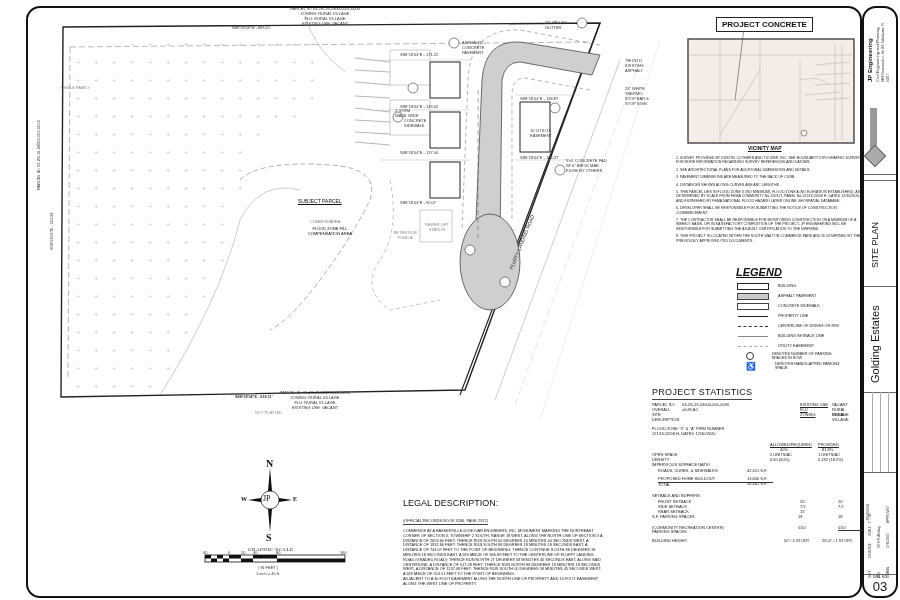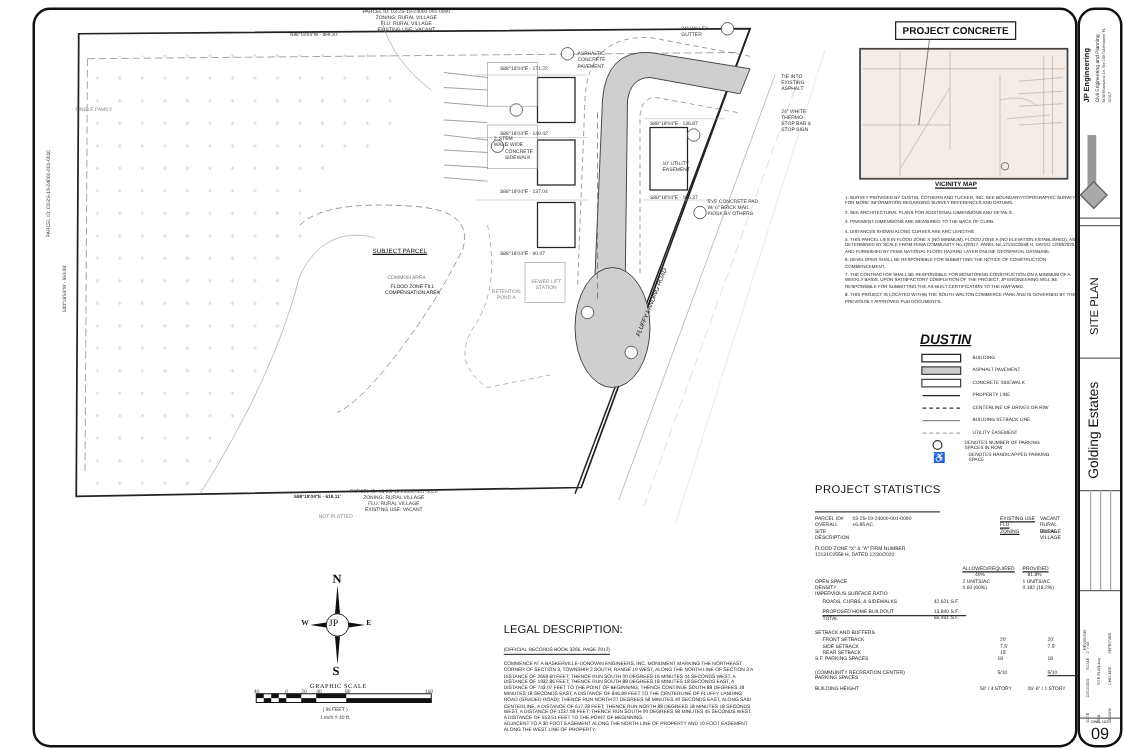--- a/index.html
+++ b/index.html
@@ -9,21 +9,21 @@
   .tb-sec{position:absolute;left:0;width:32px;border-top:1px solid #666;}
   .vtext{position:absolute;transform-origin:left top;transform:rotate(-90deg);white-space:nowrap;}
   .tiny{font-size:4px;line-height:5px;color:#333;}
   .plan{position:absolute;left:0;top:0;width:900px;height:600px;}
   .abs{position:absolute;}
   .notes-h{font-size:15px;font-weight:bold;font-style:italic;text-decoration:underline;}
   .note{font-size:3.6px;line-height:4.4px;color:#222;margin-bottom:3px;}
   .legend-h{font-size:11px;font-weight:bold;font-style:italic;text-decoration:underline;}
   .lg-row{display:flex;align-items:center;height:10px;font-size:3.8px;color:#222;}
   .lg-sym{width:34px;margin-right:8px;display:flex;align-items:center;justify-content:center;}
-  .ps-h{font-size:9px;letter-spacing:.3px;border-bottom:1px solid #444;display:inline-block;padding-bottom:13px;}
+  .ps-h{font-size:9px;letter-spacing:.3px;border-bottom:1px solid #444;display:inline-block;padding-bottom:2px;}
   .ps{font-size:4px;line-height:4.8px;color:#222;}
   .ld-h{font-size:9px;margin-top:36px;}
   .ld{font-size:3.9px;line-height:4.8px;color:#222;}
   .small{font-size:4px;color:#333;}
   .proj-box{border:1.5px solid #222;font-weight:bold;font-size:8px;padding:2px 5px;background:#fff;}
 </style>
 </head>
 <body>
 
 <div class="sheet"></div>
@@ -196,21 +196,21 @@
     <div class="note">3. PAVEMENT DIMENSIONS ARE MEASURED TO THE BACK OF CURB.</div>
     <div class="note">4. DISTANCES SHOWN ALONG CURVES ARE ARC LENGTHS.</div>
     <div class="note">5. THIS PARCEL LIES IN FLOOD ZONE X (NO MINIMUM), FLOOD ZONE A (NO ELEVATION ESTABLISHED), AS DETERMINED BY SCALE FROM FEMA COMMUNITY No.120317, PANEL No.12131C0558 H, DATED 12/30/2020, AND FURNISHED BY FEMA NATIONAL FLOOD HAZARD LAYER ONLINE GEOSPATIAL DATABASE.</div>
     <div class="note">6. DEVELOPER SHALL BE RESPONSIBLE FOR SUBMITTING THE NOTICE OF CONSTRUCTION COMMENCEMENT.</div>
     <div class="note">7. THE CONTRACTOR SHALL BE RESPONSIBLE FOR MONITORING CONSTRUCTION ON A MINIMUM OF A WEEKLY BASIS. UPON SATISFACTORY COMPLETION OF THE PROJECT, JP ENGINEERING WILL BE RESPONSIBLE FOR SUBMITTING THE AS-BUILT CERTIFICATION TO THE NWFWMD.</div>
     <div class="note">8. THIS PROJECT IS LOCATED WITHIN THE SOUTH WALTON COMMERCE PARK AND IS GOVERNED BY THE PREVIOUSLY APPROVED PUD DOCUMENTS.</div>
   </div>
 </div>
 
 <div class="abs" style="left:736px;top:266px;width:110px;">
-  <div class="legend-h">DUSTIN</div>
+  <div class="legend-h">LEGEND</div>
   <div style="margin-top:3px;">
     <div class="lg-row">
         <span class="lg-sym">
           <span style="display:block;width:30px;height:5px;border:1.2px solid #222;"></span>
         </span>
         <span>BUILDING</span>
       </div>
     <div class="lg-row">
         <span class="lg-sym">
           <span style="display:block;width:30px;height:5px;border:1px solid #444;background:#ccc;"></span>
@@ -362,14 +362,14 @@
   <div class="vtext tiny" style="left:4px;top:550px;font-size:3px;">10/13/2020</div>
   <div class="vtext tiny" style="left:4px;top:528px;font-size:3px;">SCALE</div>
   <div class="vtext tiny" style="left:4px;top:515px;font-size:3px;">1" = 40'</div>
   <div class="vtext tiny" style="left:13px;top:570px;font-size:3px;">FILE</div>
   <div class="vtext tiny" style="left:13px;top:540px;font-size:3px;">SITE PLAN.dwg</div>
   <div class="vtext tiny" style="left:22px;top:570px;font-size:3px;">DRAWN</div>
   <div class="vtext tiny" style="left:22px;top:540px;font-size:3px;">CHECKED</div>
   <div class="vtext tiny" style="left:22px;top:515px;font-size:3px;">APPROVED</div>
   <div class="tb-sec" style="top:566px;"></div>
   <div style="position:absolute;left:0;top:567px;width:32px;text-align:center;font-size:3px;">DWG. NO.</div>
-  <div style="position:absolute;left:0;top:571px;width:32px;text-align:center;font-size:13px;">09</div>
+  <div style="position:absolute;left:0;top:571px;width:32px;text-align:center;font-size:13px;">03</div>
 </div>
 
 </body></html>

